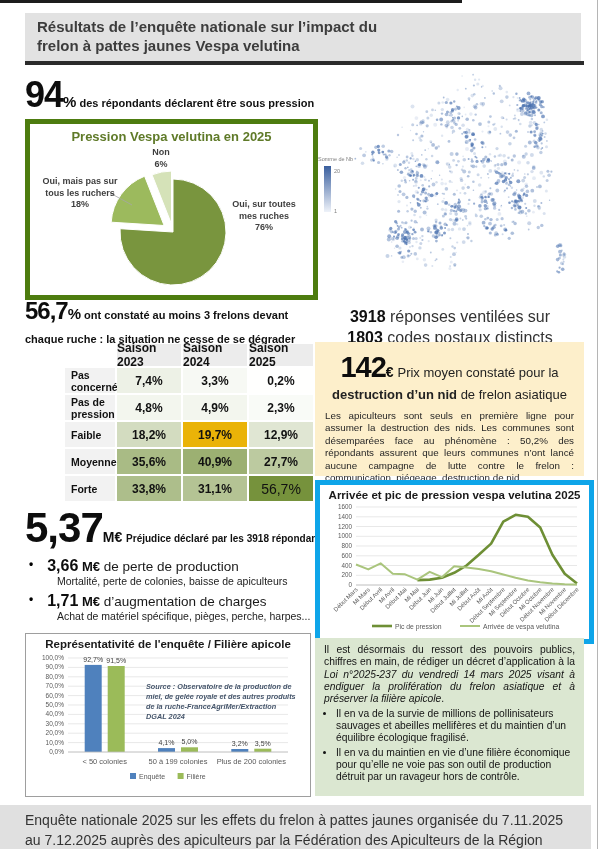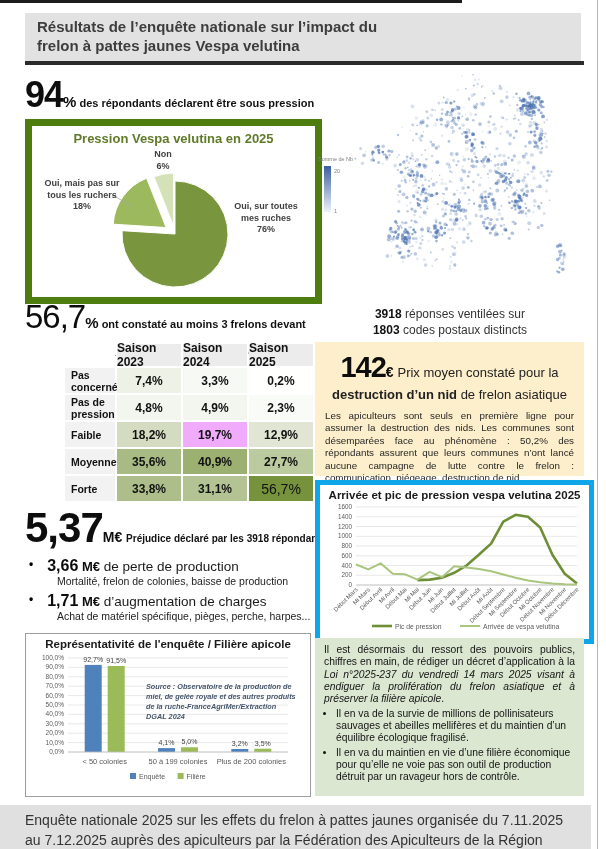--- a/index.html
+++ b/index.html
@@ -12,25 +12,25 @@
   .header-box{left:25px;top:13px;width:556px;height:48px;background:#e2e2e2;}
   .header-title{position:absolute;left:12px;top:5px;width:372px;font-size:15px;font-weight:bold;color:#3d3d3d;line-height:1.25;}
   .header-date{position:absolute;right:6px;bottom:1px;white-space:nowrap;}
   .date-label{font-size:12px;color:#3d3d3d;vertical-align:baseline;margin-right:4px;}
   .year{font-size:38px;font-weight:bold;color:#0d0d0d;letter-spacing:-1px;vertical-align:baseline;}
   .header-rule{left:25px;top:61px;width:559px;height:4px;background:#2b2b2b;}
 
   .stat94{left:25px;top:68px;width:290px;line-height:1.5;}
   .stat567{left:25px;top:295px;width:292px;line-height:1.35;}
   .big-num{font-size:36px;font-weight:bold;color:#0d0d0d;letter-spacing:-1px;}
-  .big-num2{font-size:33px;font-weight:normal;color:#0d0d0d;letter-spacing:-1px;}
+  .big-num2{font-size:24px;font-weight:bold;color:#0d0d0d;letter-spacing:-1px;}
   .big-unit{font-size:15px;font-weight:bold;color:#0d0d0d;}
   .stat-text{font-size:11px;font-weight:bold;color:#111;}
 
-  .pie-box{left:25px;top:119px;width:283px;height:171px;border:7px solid #4d7c0f;background:#fff;}
+  .pie-box{left:25px;top:119px;width:283px;height:171px;border:5px solid #4d7c0f;background:#fff;}
   .pie-title{text-align:center;margin-top:5px;font-size:13px;font-weight:bold;color:#5f7a28;}
 
   .table-wrap{left:25px;top:344px;width:286px;}
   .ptable{display:grid;grid-template-columns:90px 64px 64px 64px;gap:2px;}
   .cell{display:flex;align-items:center;justify-content:center;font-size:12px;font-weight:bold;color:#111;}
   .cell.head{height:22px;background:#ececec;}
   .cell.corner{height:22px;background:#fff;}
   .cell.rowlabel{height:25px;background:#f2f2f2;justify-content:flex-start;padding-left:6px;font-size:10.5px;margin-left:40px;}
   .cell.val{height:25px;}
   .cell.bigcell{font-size:14px;font-weight:normal;}
@@ -45,21 +45,21 @@
   .dval{font-size:16px;font-weight:bold;color:#0d0d0d;}
   .dunit{font-size:13px;font-weight:bold;color:#0d0d0d;}
   .dlabel{font-size:13.5px;color:#1a1a1a;}
   .dsub{margin-left:32px;font-size:10.5px;color:#222;line-height:1.2;}
 
   .bar-box{left:25px;top:633px;width:284px;height:162px;border:1px solid #9e9e9e;background:#fff;}
   .bar-title{text-align:center;margin-top:4px;font-size:11.5px;font-weight:bold;color:#1a1a1a;}
   .bar-source{position:absolute;left:120px;top:48px;width:152px;font-size:7.3px;font-style:italic;font-weight:bold;color:#44546a;line-height:1.35;}
 
   .map-area{left:316px;top:64px;}
-  .map-caption{left:316px;top:307px;width:268px;text-align:center;font-size:12px;color:#333;line-height:1.3;}
+  .map-caption{left:316px;top:307px;width:268px;text-align:center;font-size:16px;color:#333;line-height:1.3;}
   .map-caption b{color:#111;}
 
   .price-box{left:315px;top:342px;width:269px;height:134px;background:#fdefcb;box-sizing:border-box;padding:7px 10px 0 10px;}
   .price-head{text-align:center;font-size:13px;color:#222;line-height:1.3;}
   .price-amount{font-size:29px;font-weight:bold;color:#0d0d0d;letter-spacing:-1px;}
   .price-cur{font-size:14px;font-weight:bold;color:#0d0d0d;}
   .price-bold{font-weight:bold;}
   .price-body{margin-top:6px;font-size:9.8px;color:#262626;text-align:justify;line-height:1.28;}
 
   .line-box{left:315px;top:480px;width:269px;height:154px;border:5px solid #0ea5e9;background:#fff;}
@@ -122,41 +122,41 @@
         <div class="cell rowlabel">Pas concerné</div>
         <div class="cell val" style="background:rgb(237,241,230)">7,4%</div>
         <div class="cell val" style="background:rgb(247,249,244)">3,3%</div>
         <div class="cell val" style="background:rgb(255,255,254)">0,2%</div>
         <div class="cell rowlabel">Pas de pression</div>
         <div class="cell val" style="background:rgb(243,246,238)">4,8%</div>
         <div class="cell val" style="background:rgb(243,246,238)">4,9%</div>
         <div class="cell val" style="background:rgb(249,251,247)">2,3%</div>
         <div class="cell rowlabel">Faible</div>
         <div class="cell val" style="background:rgb(211,220,192)">18,2%</div>
-        <div class="cell val" style="background:#f0abfc">19,7%</div>
+        <div class="cell val" style="background:#eab308">19,7%</div>
         <div class="cell val" style="background:rgb(224,230,211)">12,9%</div>
         <div class="cell rowlabel">Moyenne</div>
         <div class="cell val" style="background:rgb(169,187,133)">35,6%</div>
         <div class="cell val" style="background:rgb(156,176,114)">40,9%</div>
         <div class="cell val" style="background:rgb(188,202,160)">27,7%</div>
         <div class="cell rowlabel">Forte</div>
         <div class="cell val" style="background:rgb(173,190,139)">33,8%</div>
         <div class="cell val" style="background:rgb(180,195,148)">31,1%</div>
         <div class="cell val bigcell" style="background:#76923c">56,7%</div>
       </div>
   </div>
 
   <div class="abs damage">
     <div class="damage-head">
       <span class="dmg-total">5,37</span><span class="dmg-unit">M€ </span><span class="dmg-label">Préjudice déclaré par les 3918 répondants</span>
     </div>
     <div class="damage-item">
       <span class="dbullet">•</span><span class="dval">3,66</span><span class="dunit"> M€ </span><span class="dlabel">de perte de production</span>
     </div>
-    <div class="dsub">Mortalité, frelon de colonies, baisse de production</div>
+    <div class="dsub">Mortalité, perte de colonies, baisse de apiculteurs</div>
     <div class="damage-item">
       <span class="dbullet">•</span><span class="dval">1,71</span><span class="dunit"> M€ </span><span class="dlabel">d’augmentation de charges</span>
     </div>
     <div class="dsub">Achat de matériel spécifique, pièges, perche, harpes...</div>
   </div>
 
   <div class="abs bar-box">
     <div class="bar-title">Représentativité de l'enquête / Filière apicole</div>
     <svg id="bar-svg" width="282" height="140" viewBox="0 0 282 140">
         <line x1="42" y1="102.0" x2="262" y2="102.0" stroke="#d9d9d9" stroke-width="0.6"></line>

